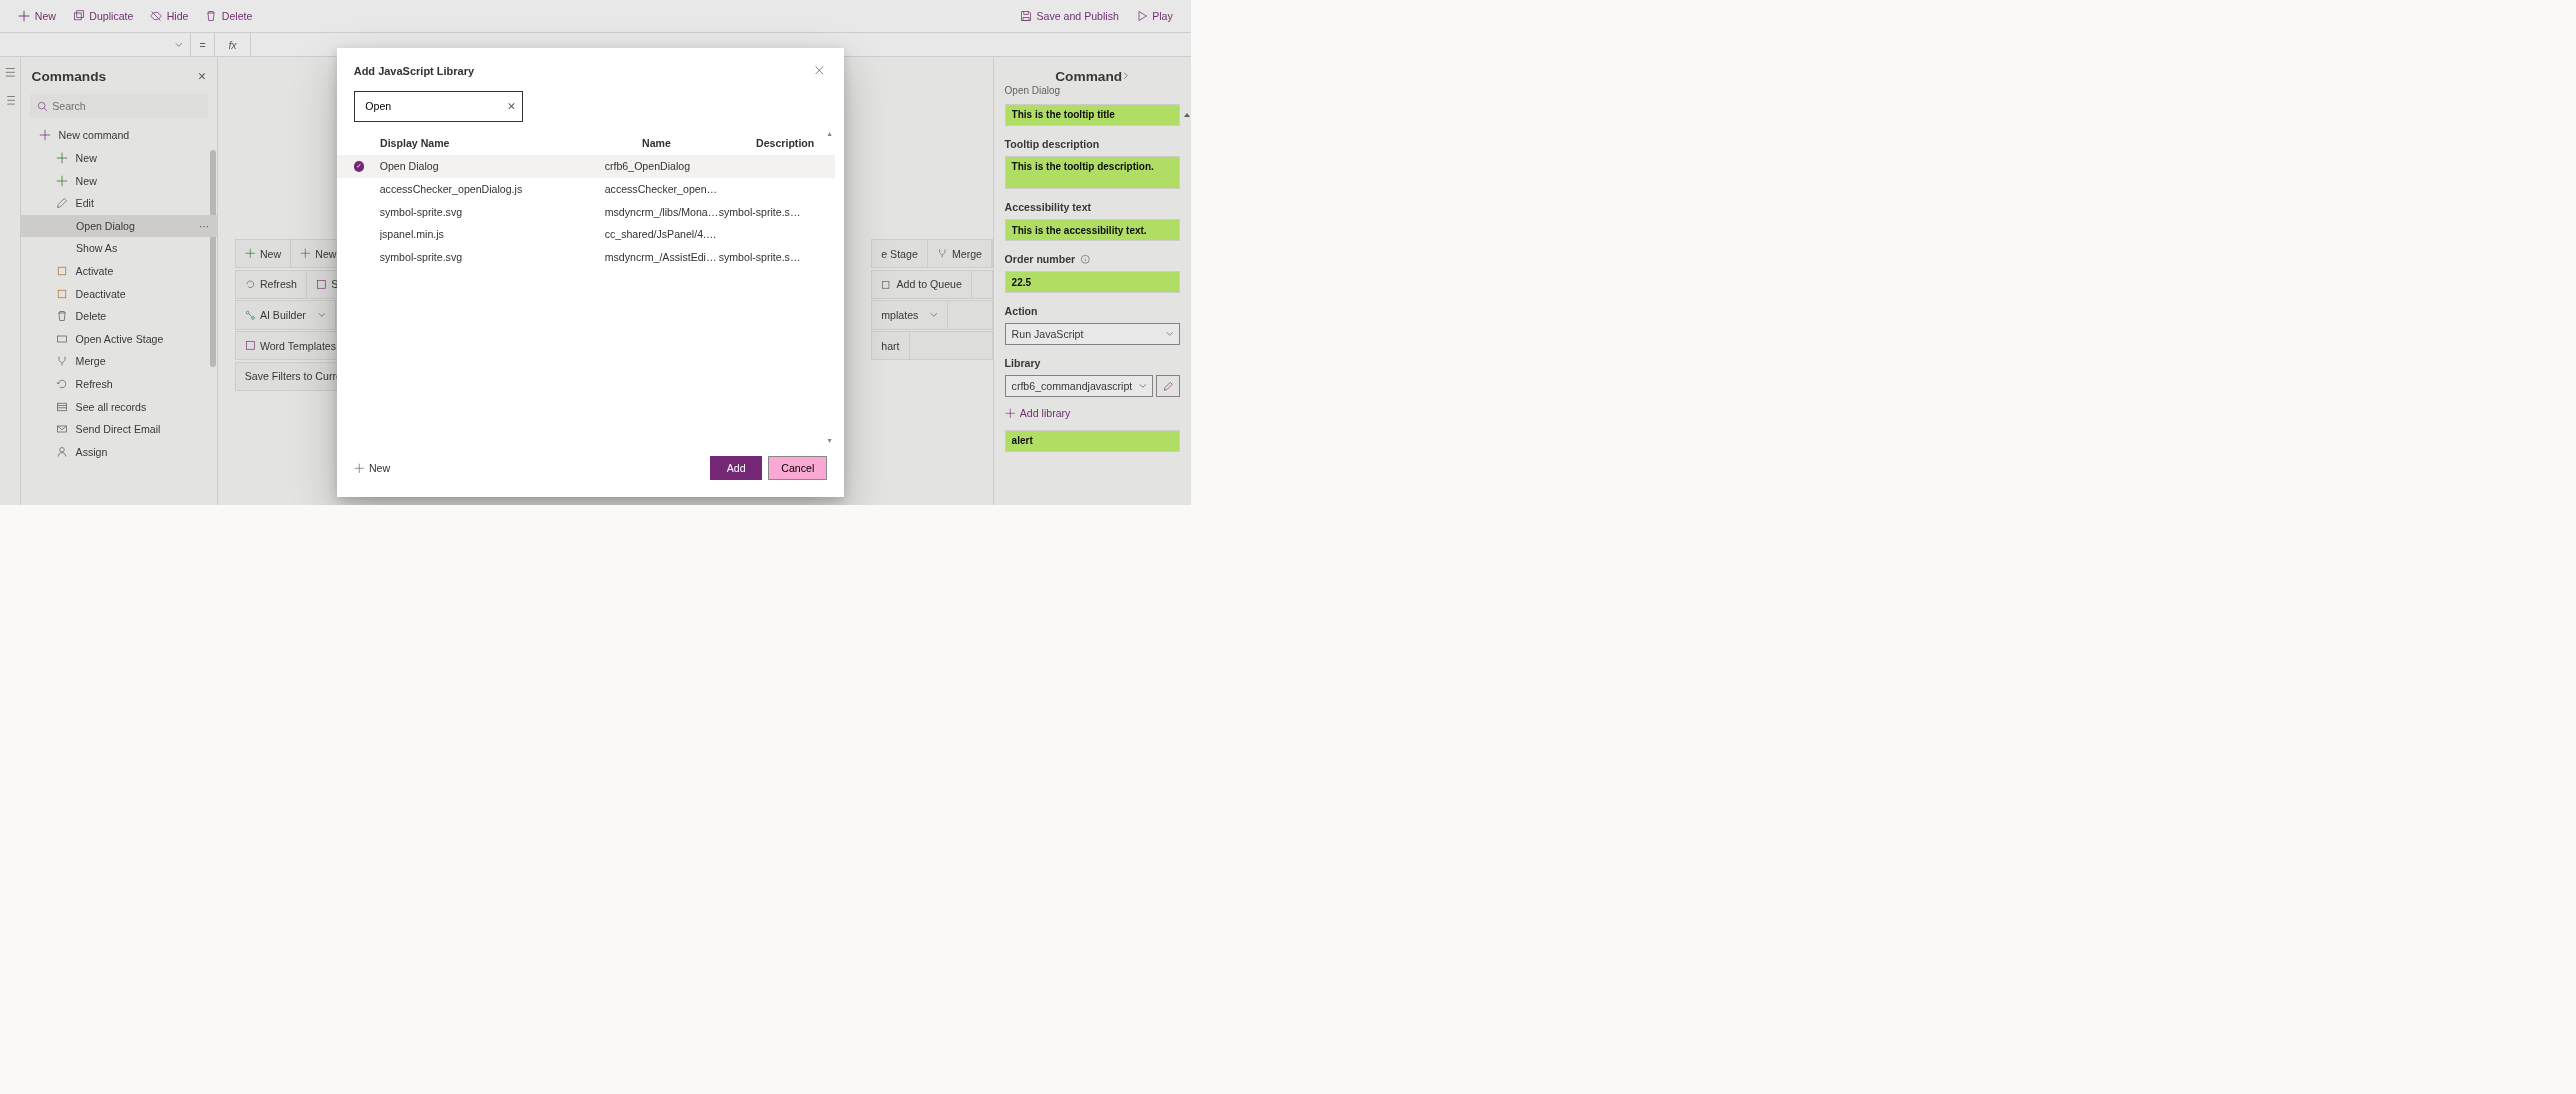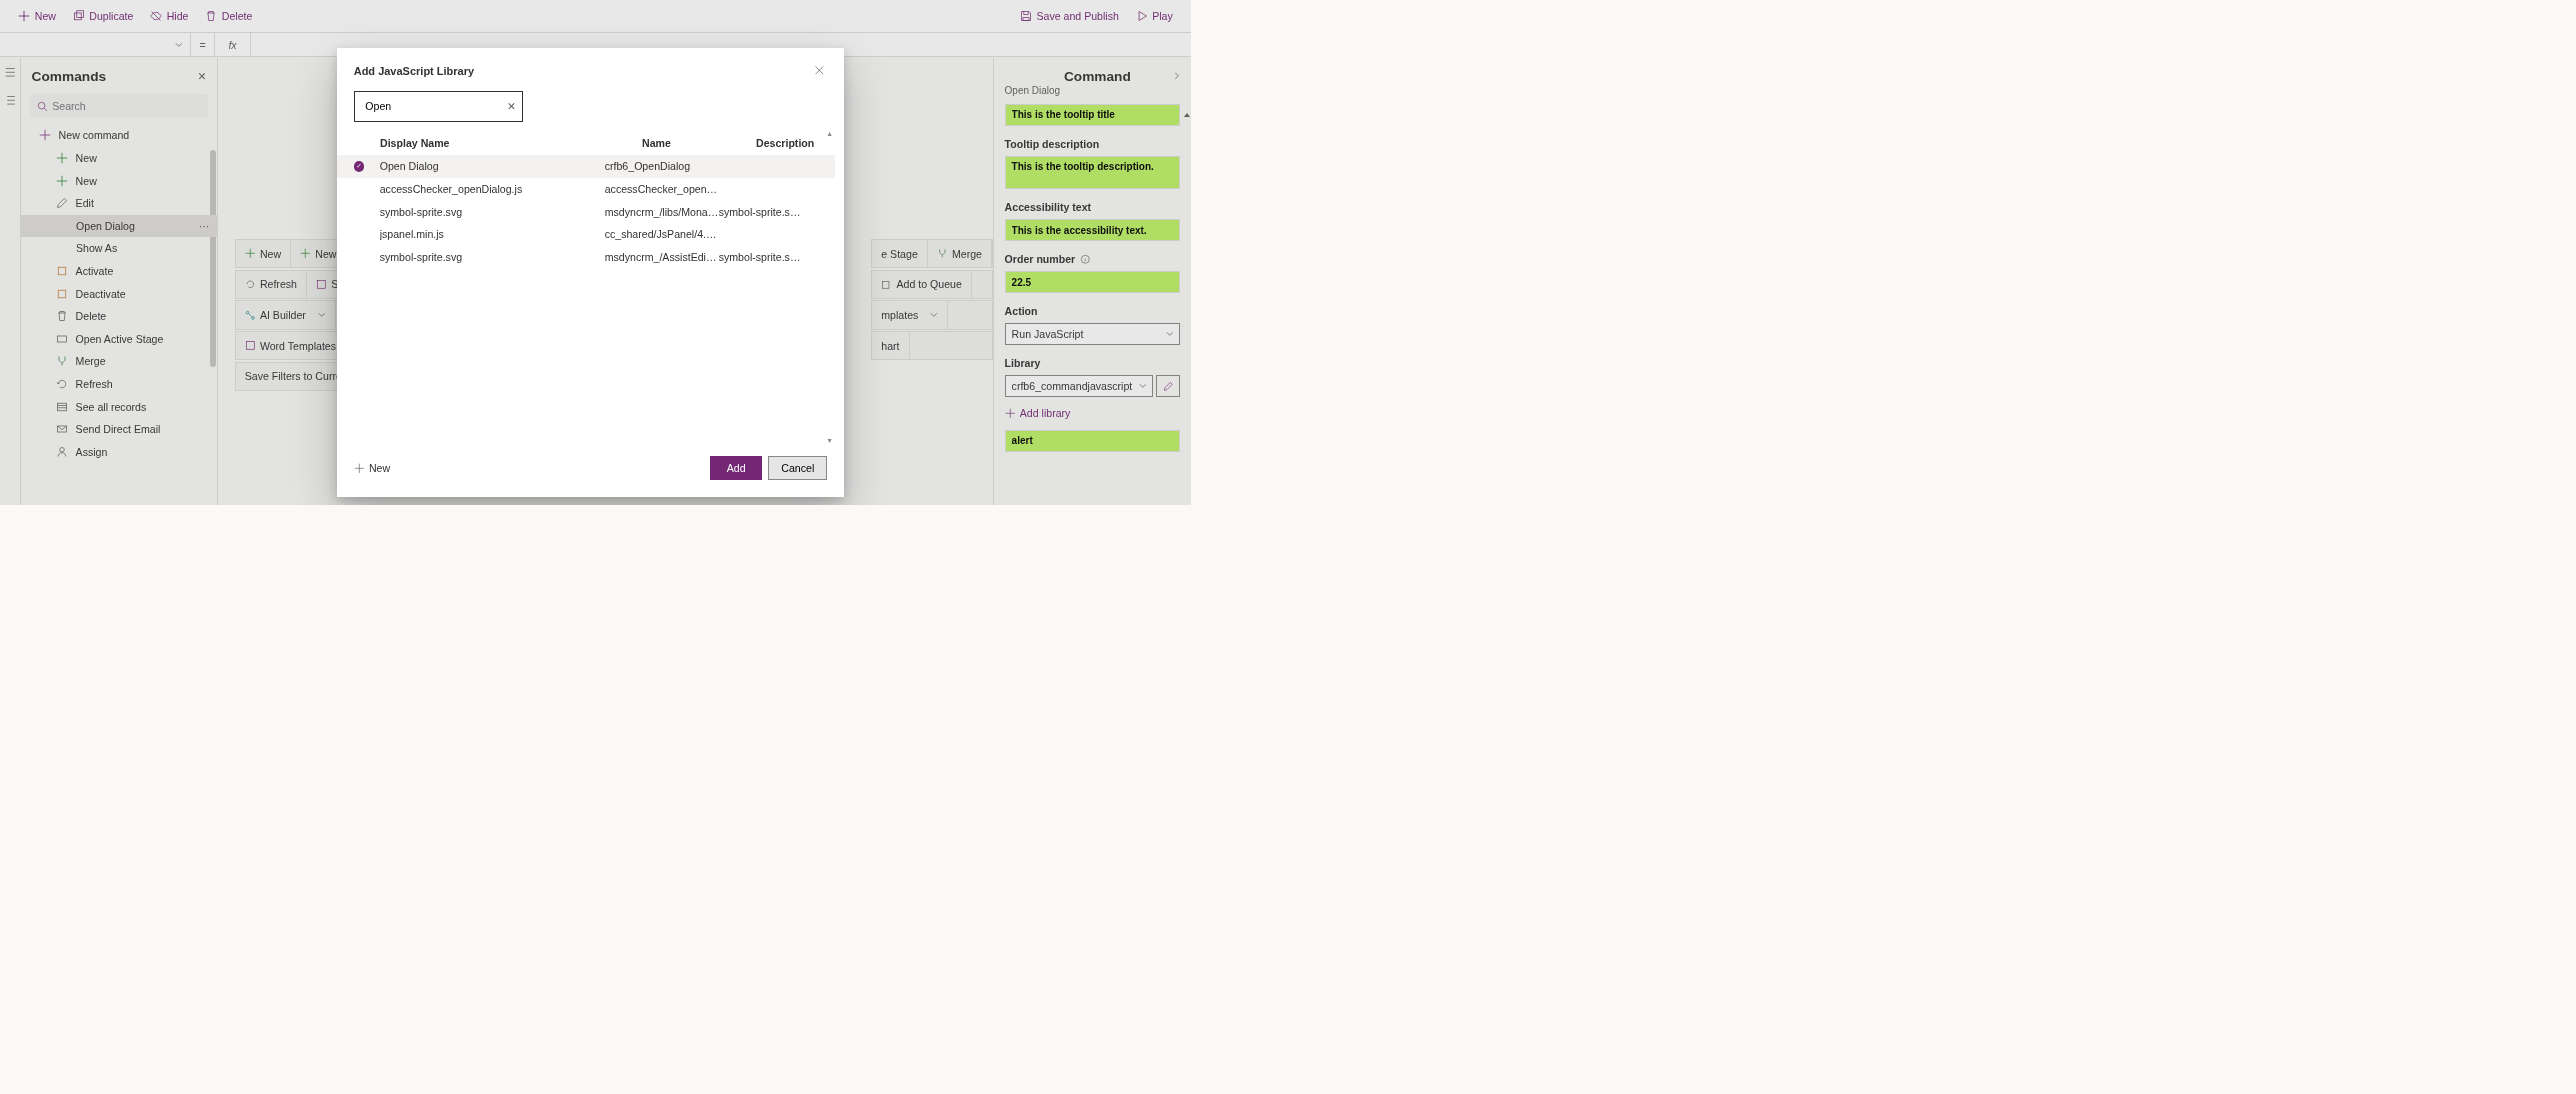--- a/index.html
+++ b/index.html
@@ -37,21 +37,21 @@
 .scrollbar-thumb { position: absolute; right: 1.5px; top: 0; width: 6px; background: #c8c6c4; border-radius: 3px; }
 
 
 .canvas { position: absolute; left: 218px; top: 58px; right: 198px; bottom: 0; background: #faf9f8; overflow: hidden; }
 .canvas-ribbon-group { position: absolute; left: 16.7px; top: 181px; display: flex; flex-direction: column; gap: 1.5px; align-items: flex-start; }
 .ribbon-row { display: flex; gap: 0; background: #f3f2f1; border: 0.8px solid #e1dfdd; }
 .ribbon-btn { display: flex; align-items: center; gap: 4.6px; padding: 7.6px 9px; border-right: 0.8px solid #e1dfdd; white-space: nowrap; }
 
 
 .right-panel { position: absolute; right: 0; top: 58px; width: 198px; height: calc(100% - 58px); background: #faf9f8; border-left: 0.8px solid #e1dfdd; overflow: hidden; }
-.rp-header { padding: 10.6px 10.6px 1.5px 10.6px; display: flex; justify-content: flex-end; align-items: center; gap: 42px; }
+.rp-header { padding: 10.6px 10.6px 1.5px 10.6px; display: flex; justify-content: center; align-items: center; }
 .rp-header h2 { font-size: 13.7px; font-weight: 600; }
 .rp-sub { padding: 0 10.6px 7.6px 10.6px; font-size: 10px; color: #605e5c; }
 .rp-body { padding: 0 10.6px; display: flex; flex-direction: column; gap: 6px; overflow-y: auto; height: calc(100% - 46px); }
 .rp-label { font-size: 10.6px; font-weight: 600; margin-top: 6px; display: flex; align-items: center; gap: 4.6px; }
 .rp-input { background: #bef264; border: 0.8px solid #e1dfdd; padding: 4.6px 6px; font-size: 10px; width: 100%; outline: none; font-weight: bold; }
 .rp-textarea { min-height: 33px; resize: none; font-family: inherit; }
 .rp-select { background: #fff; border: 0.8px solid #8a8886; padding: 3.8px 6px; display: flex; justify-content: space-between; align-items: center; }
 .rp-lib-row { display: flex; gap: 3px; }
 .rp-lib-row .rp-select { flex: 1; }
 .rp-edit-btn { width: 24px; border: 0.8px solid #8a8886; display: flex; align-items: center; justify-content: center; }
@@ -77,21 +77,21 @@
 .mt-row .col-dn { width: 225px; overflow: hidden; text-overflow: ellipsis; white-space: nowrap; }
 .mt-row .col-nm { width: 114px; overflow: hidden; text-overflow: ellipsis; white-space: nowrap; }
 .mt-row .col-ds { width: 84px; overflow: hidden; text-overflow: ellipsis; white-space: nowrap; }
 .mt-row.selected { background: #f3f2f1; }
 .modal-scroll { position: absolute; right: 0; top: 0; width: 10.6px; height: 100%; }
 .modal-scroll .up, .modal-scroll .down { height: 10.6px; color: #8a8886; text-align: center; font-size: 6.8px; line-height: 10.6px; }
 .modal-footer { padding: 9px 16.7px 16.7px 16.7px; display: flex; justify-content: space-between; align-items: center; }
 .mf-new { display: flex; align-items: center; gap: 4.6px; color: #323130; cursor: pointer; }
 .mf-actions { display: flex; gap: 6px; }
 .btn-primary { background: #742774; color: #fff; border: none; padding: 6px 16.7px; cursor: pointer; font-size: 10.6px; }
-.btn-secondary { background: #e5e5e5; border: 0.8px solid #8a8886; padding: 5.3px 12px; cursor: pointer; font-size: 10.6px; }
+.btn-secondary { background: #f9a8d4; border: 0.8px solid #8a8886; padding: 5.3px 12px; cursor: pointer; font-size: 10.6px; }
 
 .chev { width: 7.6px; height: 7.6px; }
 .checkmark-circle { width: 10.6px; height: 10.6px; border-radius: 50%; background: #742774; color: #fff; display: flex; align-items: center; justify-content: center; font-size: 6.8px; }
 </style>
 </head>
 <body>
 
 <div class="top-toolbar">
   <div class="toolbar-left">
     <button class="tb-btn">

